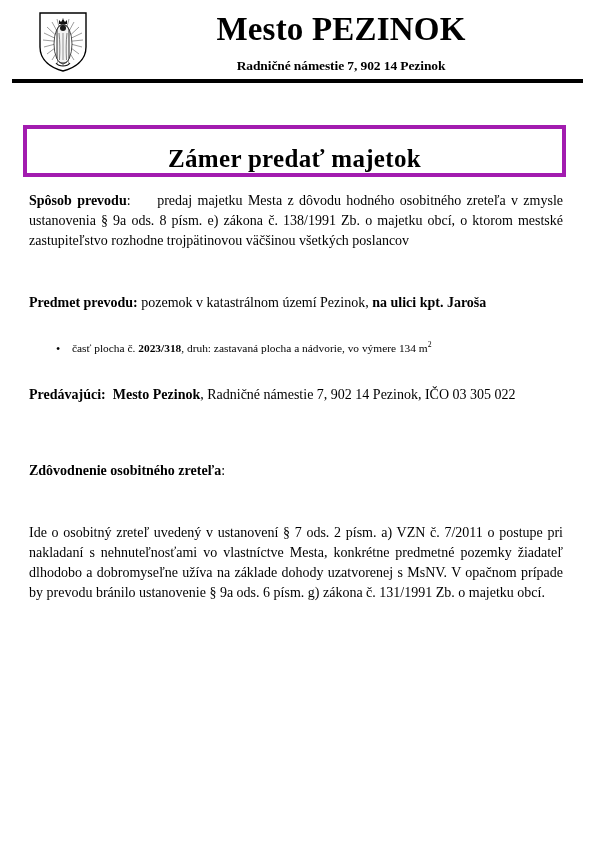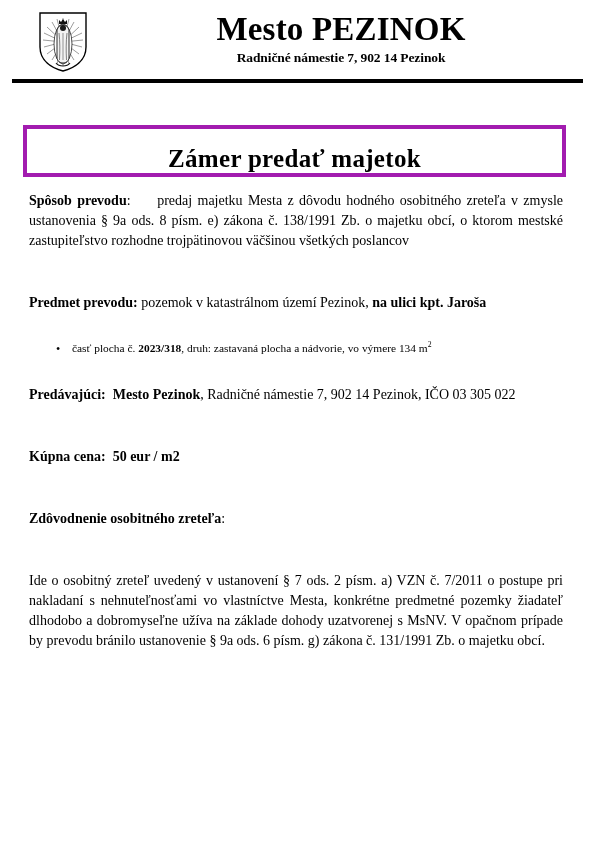--- a/index.html
+++ b/index.html
@@ -38,21 +38,21 @@
   .org-title {
     font-size: 33px;
     font-weight: bold;
     letter-spacing: 0.2px;
     line-height: 1.05;
     white-space: nowrap;
   }
   .org-address {
     font-size: 13.5px;
     font-weight: bold;
-    margin-top: 3px;
+    margin-top: 11px;
     letter-spacing: -0.1px;
     white-space: nowrap;
   }
   .header-rule {
     position: absolute;
     left: 12px;
     top: 79px;
     width: 571px;
     height: 4px;
     background: #000000;
@@ -194,24 +194,20 @@
 
   <div class="block-gap-md"></div>
 
   <p class="label-line">
     <span class="b">Predávajúci:</span>&nbsp;
     <span class="b">Mesto Pezinok</span><span>, Radničné námestie 7, 902 14 Pezinok, IČO 03 305 022</span>
   </p>
 
   <div class="block-gap-md"></div>
 
-  <p class="label-line">
-    <span class="b">Kúpna cena:</span>&nbsp;
-    <span class="b">50 eur / m2</span>
-  </p>
 
   <div class="block-gap-md"></div>
 
   <p class="label-line">
     <span class="b">Zdôvodnenie osobitného zreteľa</span><span>:</span>
   </p>
 
   <div class="block-gap-lg"></div>
 
   <p class="para justified-block">Ide o osobitný zreteľ uvedený v ustanovení § 7 ods. 2 písm. a) VZN č. 7/2011 o postupe pri nakladaní s nehnuteľnosťami vo vlastníctve Mesta, konkrétne predmetné pozemky žiadateľ dlhodobo a dobromyseľne užíva na základe dohody uzatvorenej s MsNV. V opačnom prípade by prevodu bránilo ustanovenie § 9a ods. 6 písm. g) zákona č. 131/1991 Zb. o majetku obcí.</p>

